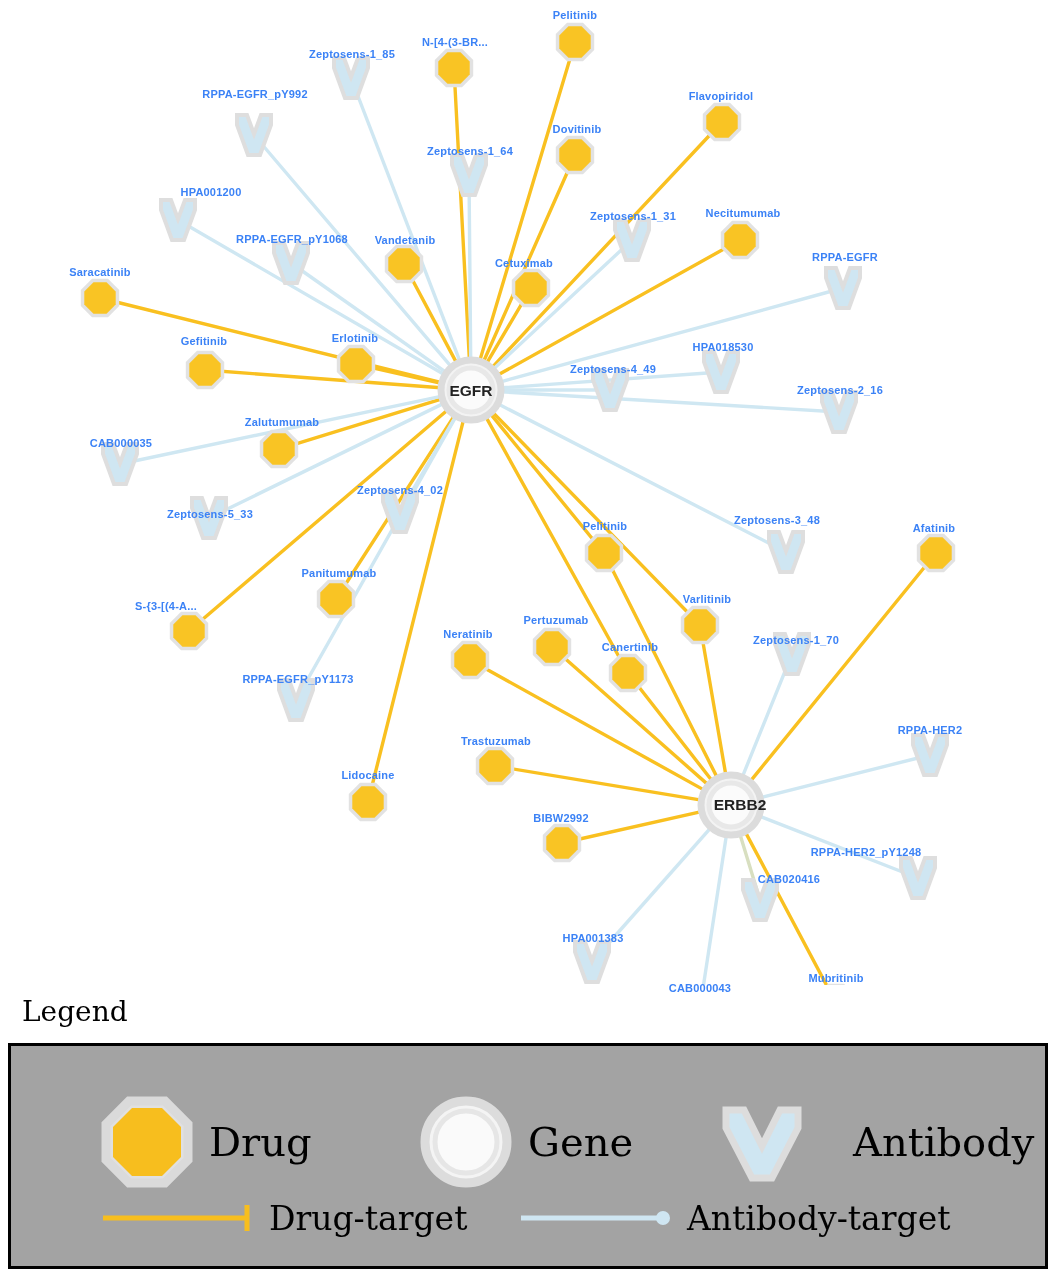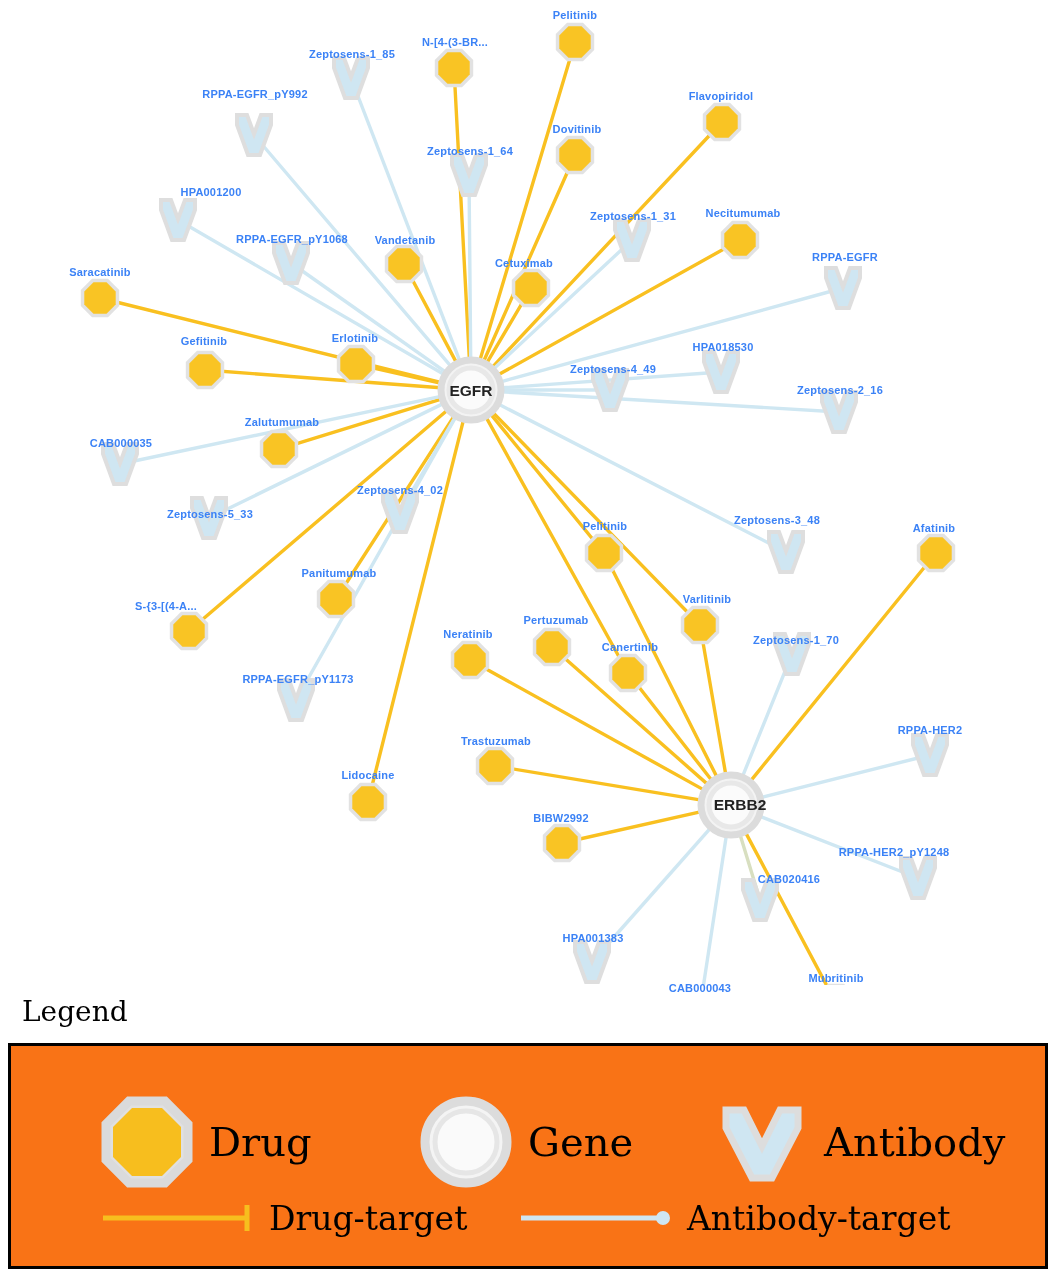--- a/index.html
+++ b/index.html
@@ -53,21 +53,21 @@
     font-size: 28px;
     color: #000000;
   }
   .legend-box {
     position: absolute;
     left: 8px;
     top: 1043px;
     width: 1040px;
     height: 226px;
     border: 3px solid #000000;
-    background: #f97316;
+    background: #a3a3a3;
     box-sizing: border-box;
   }
   .legend-row-1 {
     position: absolute;
     left: 0;
     top: 30px;
     width: 100%;
     height: 110px;
   }
   .legend-item {
@@ -375,21 +375,21 @@
       <div class="node-label" style="left: 723px; top: 347px;">HPA018530</div>
       <div class="node-label" style="left: 613px; top: 369px;">Zeptosens-4_49</div>
       <div class="node-label" style="left: 840px; top: 390px;">Zeptosens-2_16</div>
       <div class="node-label" style="left: 121px; top: 443px;">CAB000035</div>
       <div class="node-label" style="left: 210px; top: 514px;">Zeptosens-5_33</div>
       <div class="node-label" style="left: 400px; top: 490px;">Zeptosens-4_02</div>
       <div class="node-label" style="left: 777px; top: 520px;">Zeptosens-3_48</div>
       <div class="node-label" style="left: 298px; top: 679px;">RPPA-EGFR_pY1173</div>
       <div class="node-label" style="left: 796px; top: 640px;">Zeptosens-1_70</div>
       <div class="node-label" style="left: 930px; top: 730px;">RPPA-HER2</div>
-      <div class="node-label" style="left: 894px; top: 852px;">RPPA-HER2_pY1248</div>
+      <div class="node-label" style="left: 866px; top: 852px;">RPPA-HER2_pY1248</div>
       <div class="node-label" style="left: 789px; top: 879px;">CAB020416</div>
       <div class="node-label" style="left: 593px; top: 938px;">HPA001383</div>
       <div class="node-label" style="left: 700px; top: 988px;">CAB000043</div>
       <div class="node-label" style="left: 575px; top: 15px;">Pelitinib</div>
       <div class="node-label" style="left: 455px; top: 42px;">N-[4-(3-BR...</div>
       <div class="node-label" style="left: 577px; top: 129px;">Dovitinib</div>
       <div class="node-label" style="left: 721px; top: 96px;">Flavopiridol</div>
       <div class="node-label" style="left: 743px; top: 213px;">Necitumumab</div>
       <div class="node-label" style="left: 524px; top: 263px;">Cetuximab</div>
       <div class="node-label" style="left: 405px; top: 240px;">Vandetanib</div>
@@ -425,21 +425,21 @@
       </svg>
       <span class="legend-text">Drug</span>
     </div>
     <div class="legend-item" style="left:407px; top:18px;">
       <svg width="96" height="96" viewBox="0 0 96 96">
         <circle cx="48" cy="48" r="41" fill="#F4F4F4" stroke="#DCDCDC" stroke-width="9"></circle>
         <circle cx="48" cy="48" r="31" fill="#FAFAFA" stroke="#E6E6E6" stroke-width="5"></circle>
       </svg>
       <span class="legend-text">Gene</span>
     </div>
-    <div class="legend-item" style="left:703px; top:18px;">
+    <div class="legend-item" style="left:703px; top:18px;gap:29px;">
       <svg width="96" height="96" viewBox="0 0 96 96">
         <path d="M12 16 L30 16 L48 52 L66 16 L84 16 L84 34 L58 84 L38 84 L12 34 Z" fill="#CFE6F2" stroke="#DDDDDD" stroke-width="7"></path>
       </svg>
       <span class="legend-text">Antibody</span>
     </div>
   </div>
   <div class="legend-row-2">
     <div class="legend-item" style="left:88px; top:0px;">
       <svg width="160" height="40" viewBox="0 0 160 40">
         <line x1="4" y1="20" x2="148" y2="20" stroke="#F7BE1E" stroke-width="5"></line>

